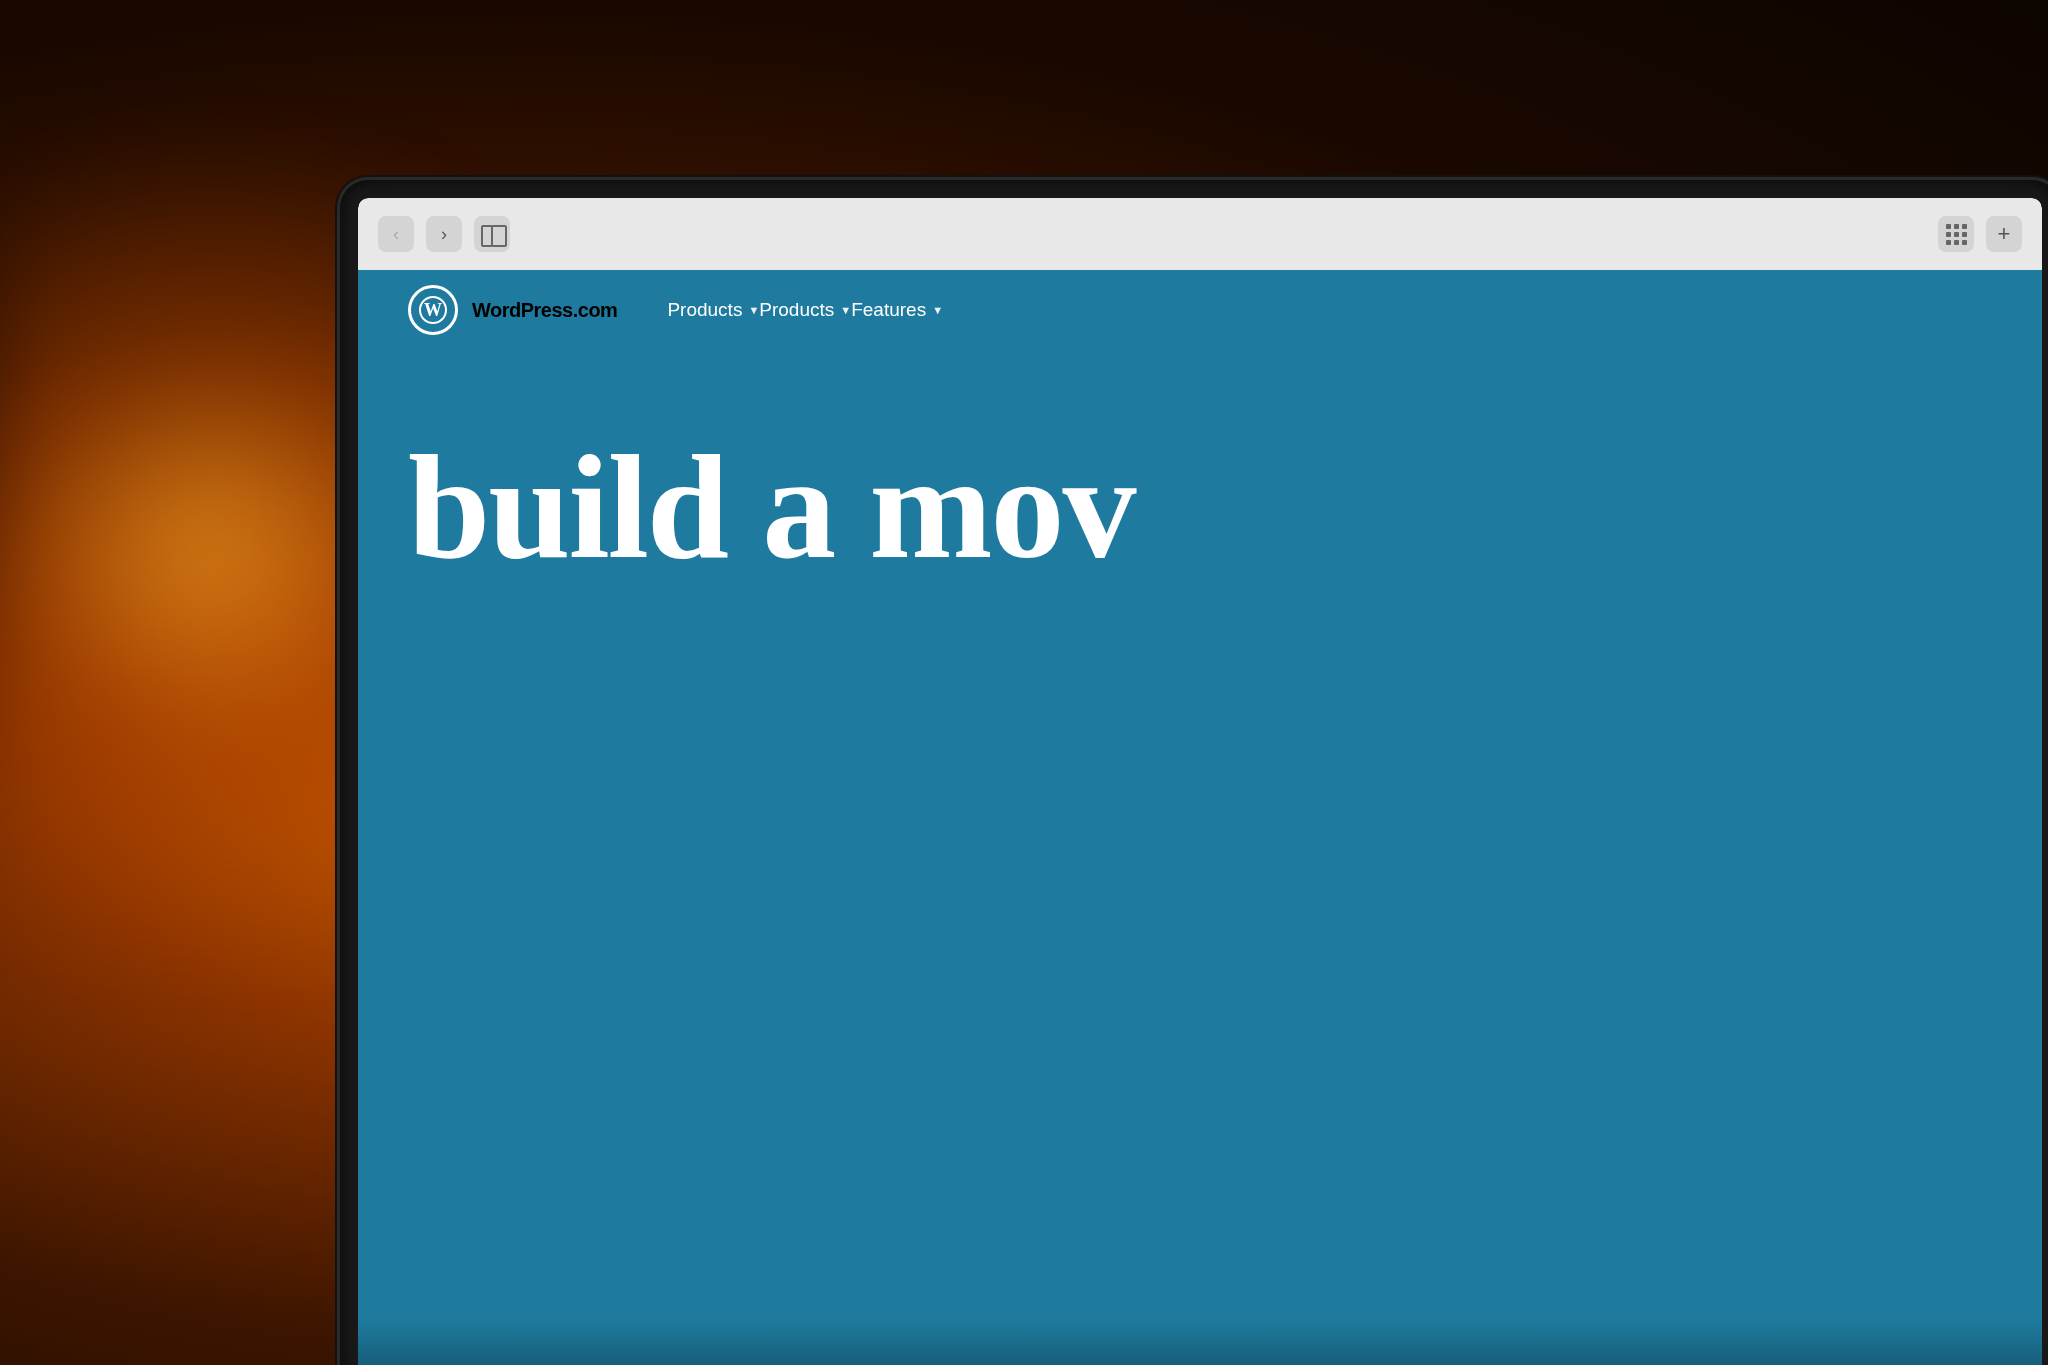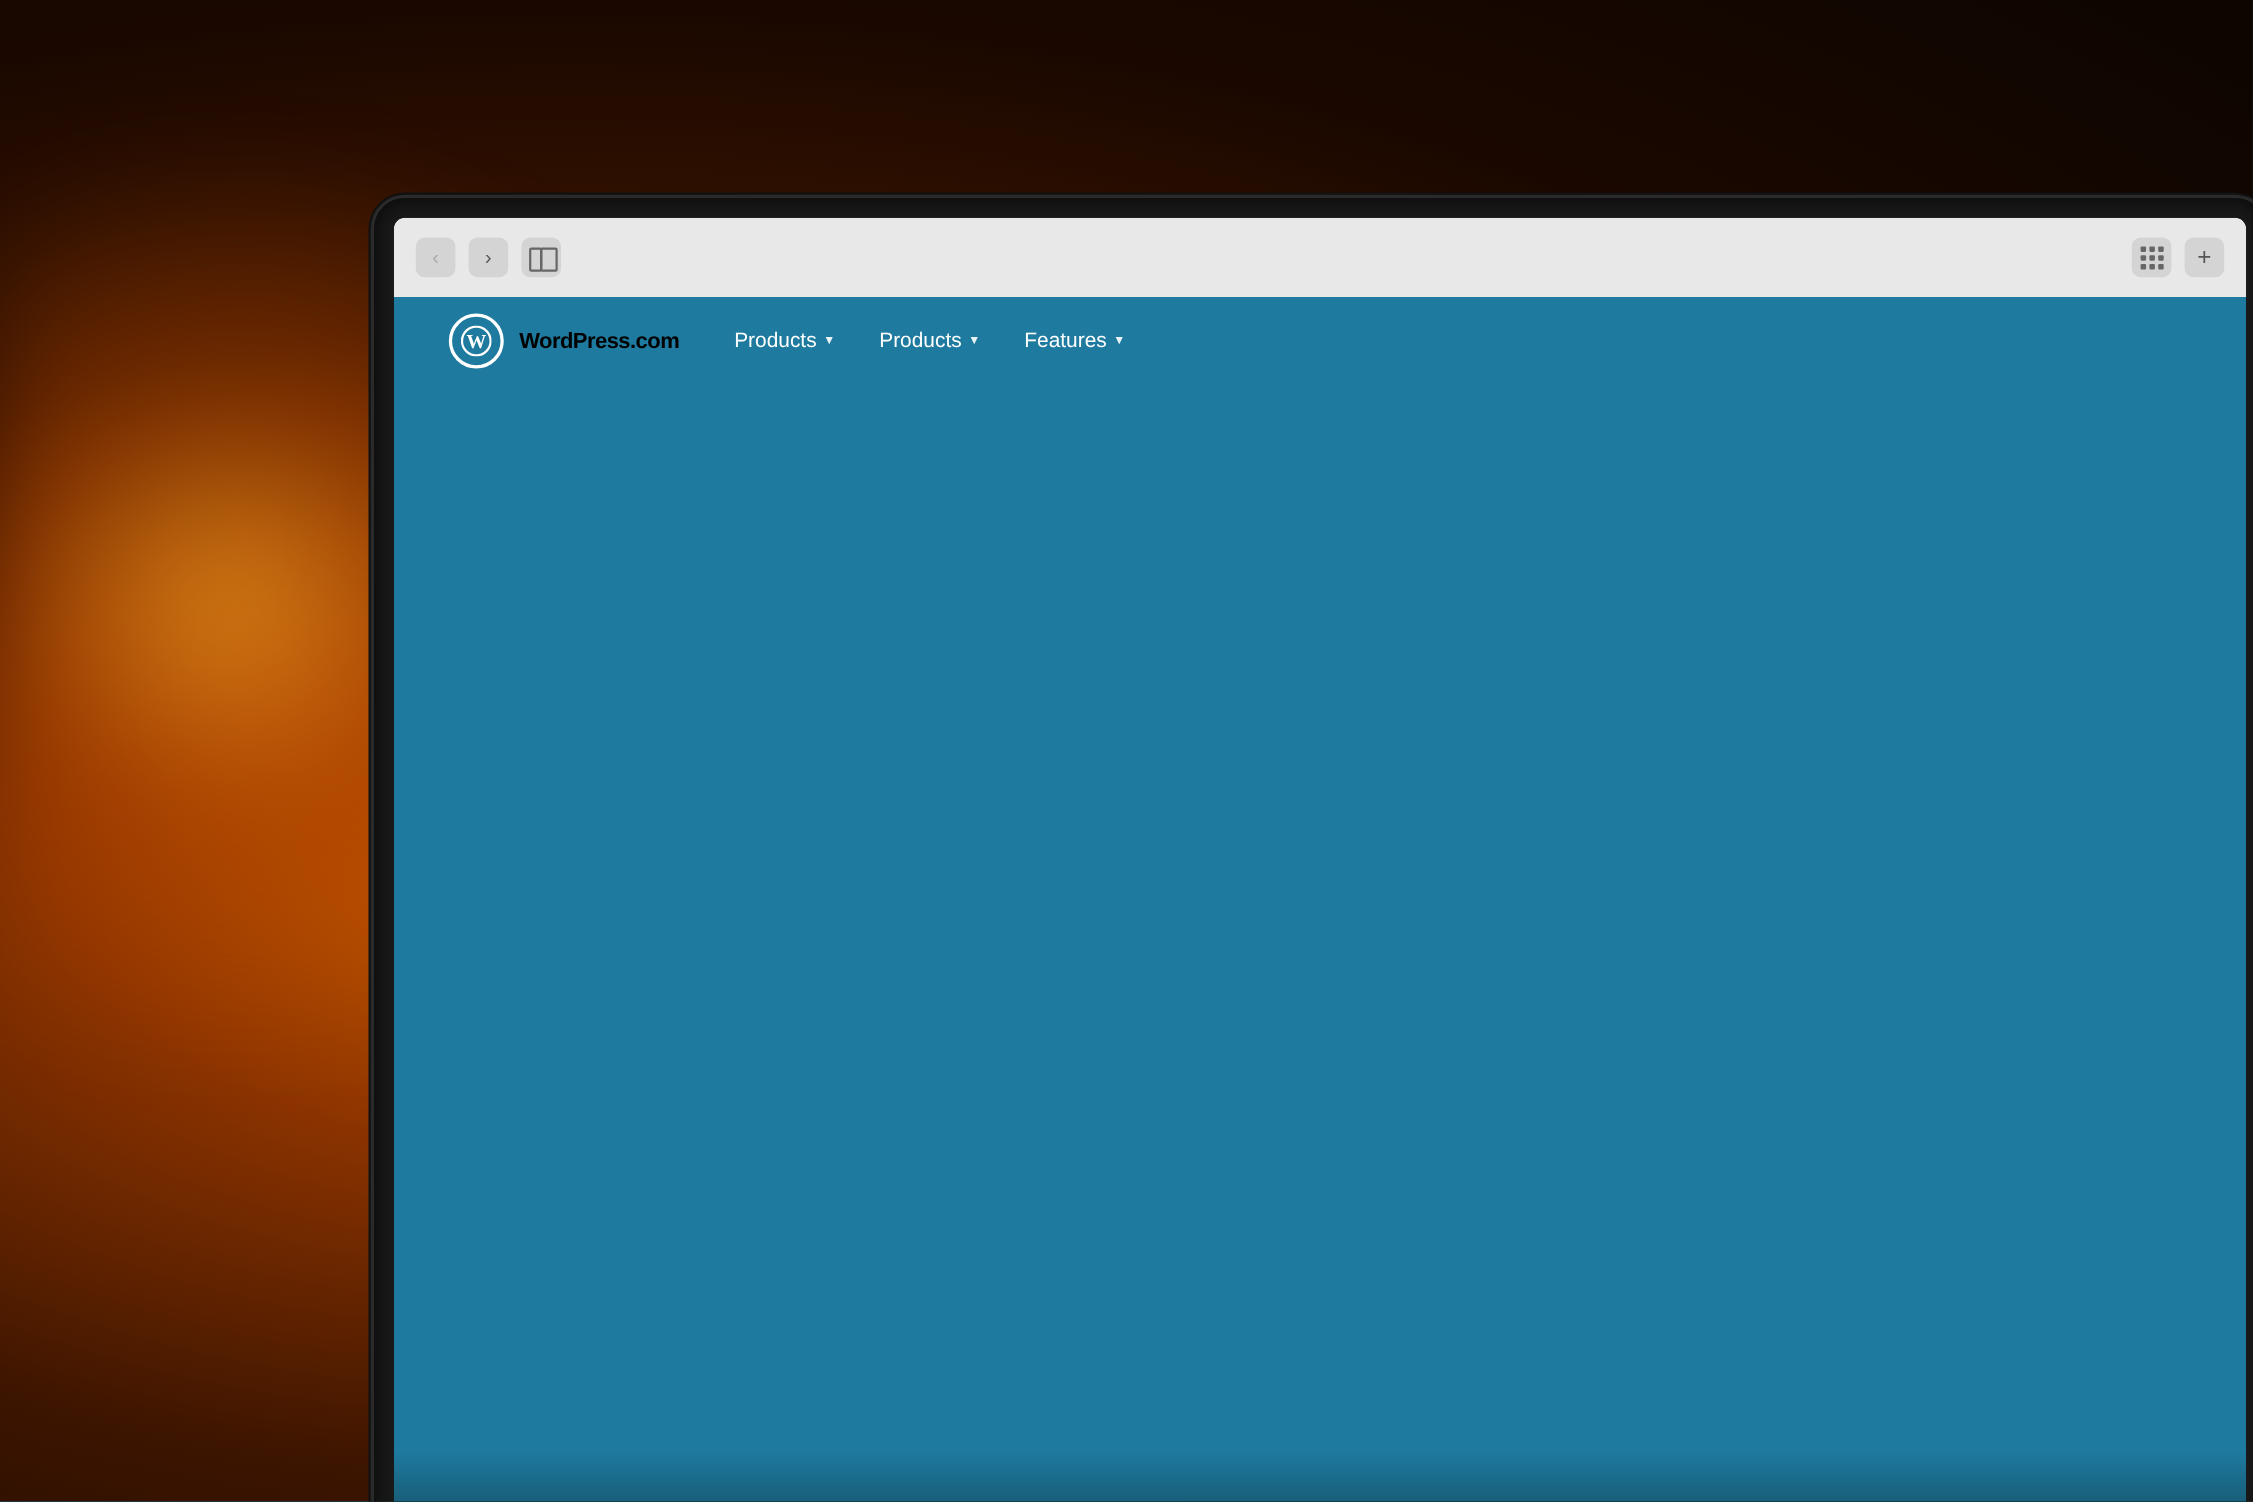--- a/index.html
+++ b/index.html
@@ -216,21 +216,20 @@
     .wp-logo-text {
       color: #000000;
       font-size: 20px;
       font-weight: 600;
       letter-spacing: -0.5px;
     }
 
     .wp-nav-items {
       display: flex;
       align-items: center;
-      gap: 40px;
       justify-content: flex-end;
     }
 
     .wp-nav-item {
       color: white;
       font-size: 19px;
       font-weight: 500;
       display: flex;
       align-items: center;
       gap: 6px;
@@ -332,20 +331,21 @@
           </div>
           <div class="wp-nav-item">
             <span>Features</span>
             <span class="wp-nav-arrow">▼</span>
           </div>
         </div>
       </nav>
 
       <div class="wp-hero">
         <div class="wp-hero-title">
+          <div>build a mov</div>
         </div>
       </div>
 
       <div class="bottom-fade"></div>
     </div>
 
   </div>
 </div>
 
 </body></html>

